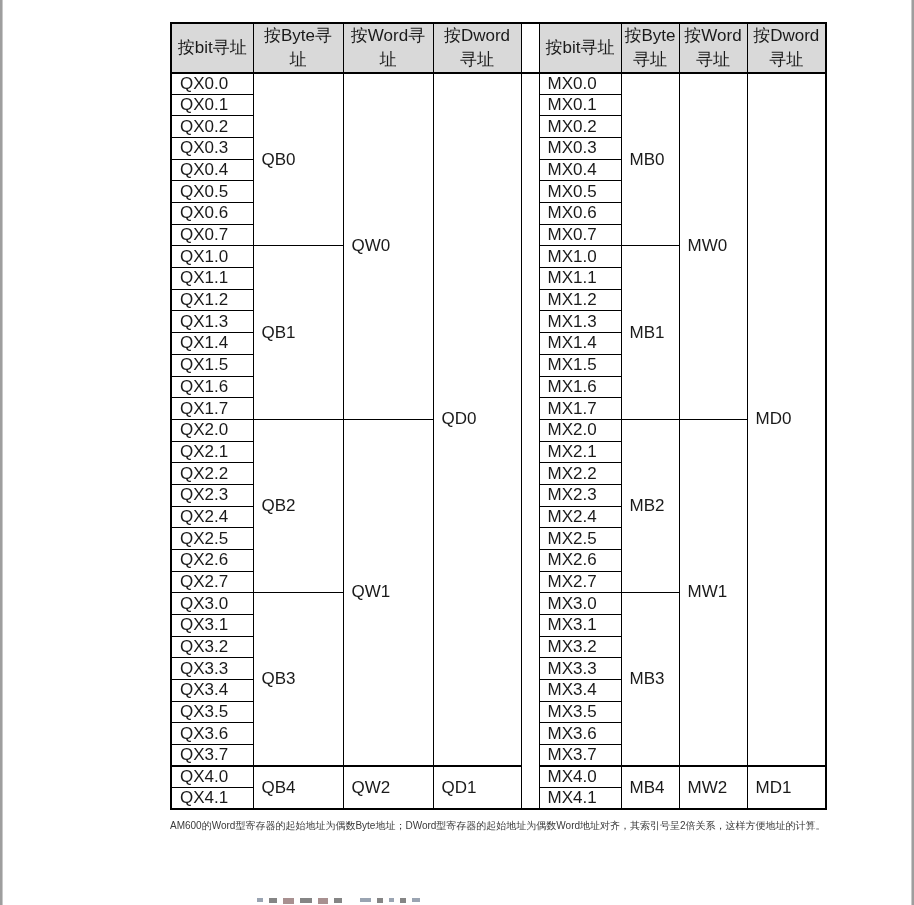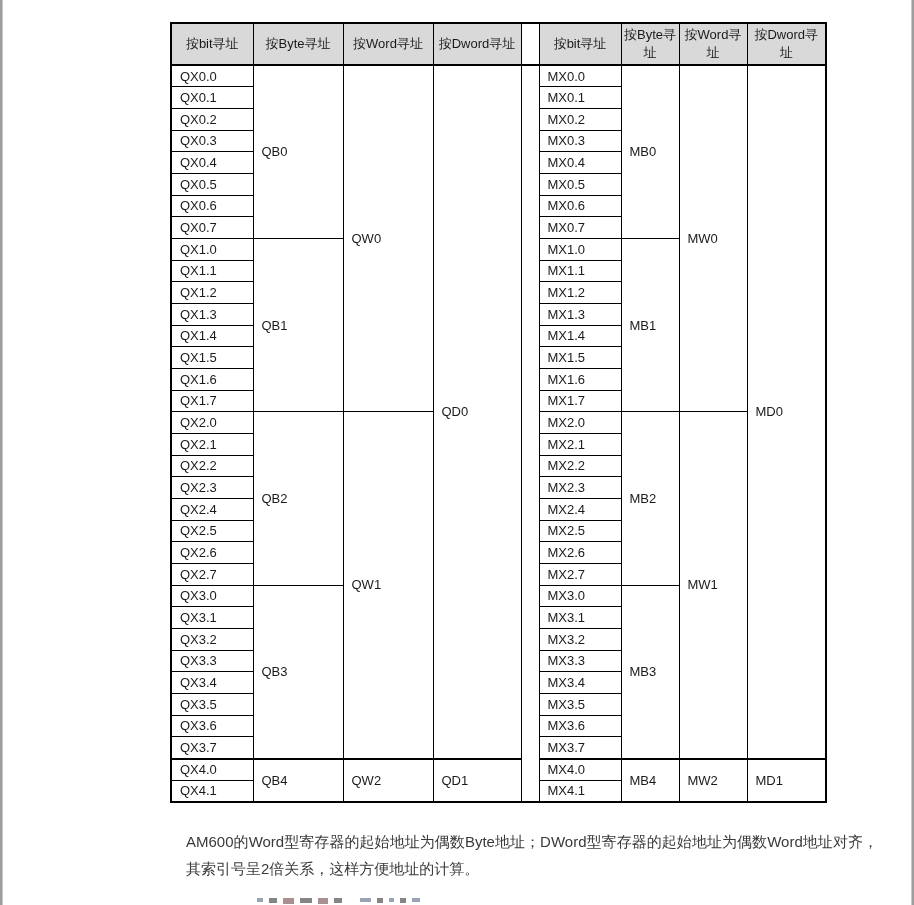--- a/index.html
+++ b/index.html
@@ -25,21 +25,21 @@
   .edge-left  { left: 0;  box-shadow: inset -1px 0 0 #c9c9c9; }
   .edge-right { right: 0; box-shadow: inset 1px 0 0 #c9c9c9; }
 
   table.addr-table {
     position: absolute;
     left: 170px;
     top: 22px;
     border-collapse: collapse;
     table-layout: fixed;
     border: 2px solid #000000;
-    font-size: 13px;
+    font-size: 17px;
     color: #1a1a1a;
   }
   .addr-table th, .addr-table td {
     border: 1px solid #000000;
     overflow: hidden;
     white-space: normal;
   }
   .addr-table thead th {
     background: #d9d9d9;
     font-weight: 400;
@@ -62,22 +62,22 @@
   }
   .addr-table tbody td.gap { padding: 0; }
   .addr-table tbody tr { height: 21.68px; }
   .addr-table tbody td.thick { border-top-width: 2px; }
 
   .note {
     position: absolute;
     left: 170px;
     top: 812px;
     width: 692px;
-    margin: 16px;
-    font-size: 15px;
+    margin: 0;
+    font-size: 10px;
     line-height: 27px;
     color: #3a3a3a;
     text-align: justify;
   }
 
   .clipped-line {
     position: absolute;
     left: 257px;
     top: 898px;
     height: 7px;

